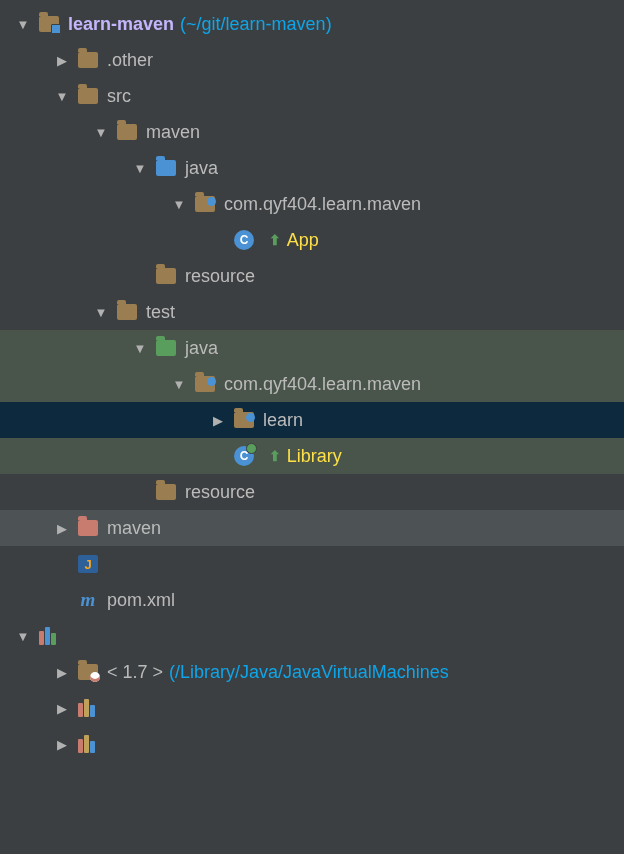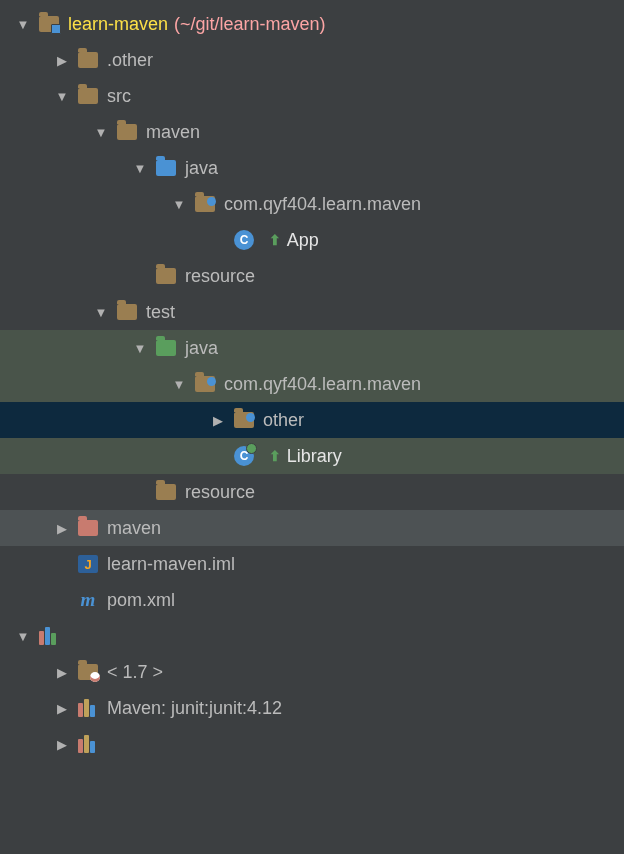--- a/index.html
+++ b/index.html
@@ -36,23 +36,23 @@
 .libs .b3{left:12px;height:12px;background:#5a9e5d}
 .jdk{width:20px;height:16px;background:#9a7e51;border-radius:2px;position:relative}
 .jdk:before{content:"";position:absolute;top:-4px;left:0;width:9px;height:4px;background:#9a7e51;border-radius:2px 2px 0 0}
 .jdk:after{content:"";position:absolute;right:-2px;bottom:-2px;width:10px;height:10px;border-radius:50%;background:#fff;box-shadow:inset 0 -3px 0 #c87b6f}
 .mav-lib{width:20px;height:18px;position:relative}
 .mav-lib span{position:absolute;bottom:0;width:5px;border-radius:1px}
 .mav-lib .b1{left:0;height:14px;background:#c87b6f}
 .mav-lib .b2{left:6px;height:18px;background:#bfa15a}
 .mav-lib .b3{left:12px;height:12px;background:#4a92d4}
 .lbl{color:#bbbbbb}
-.lbl.bold{color:#fde047;font-weight:normal}
-.lbl.link{color:#e5e5e5}
-.lbl.dim{color:#fca5a5;margin-left:6px}
+.lbl.bold{color:#c4b5fd;font-weight:bold}
+.lbl.link{color:#fde047}
+.lbl.dim{color:#0ea5e9;margin-left:6px}
 .pad{flex:0 0 auto}
 </style>
 </head>
 <body>
 
 <div class="tree">
 
 <div class="row">
   <span class="pad" style="width:16px"></span>
   <span class="arrow">▼</span>
@@ -154,21 +154,21 @@
       </span>
   <span class="lbl">com.qyf404.learn.maven</span>
 </div>
 
 <div class="row sel">
   <span class="pad" style="width:211px"></span>
   <span class="arrow">▶</span>
   <span class="icon">
         <span class="folder pkg"></span>
       </span>
-  <span class="lbl">other</span>
+  <span class="lbl">learn</span>
 </div>
 
 <div class="row hlg">
   <span class="pad" style="width:211px"></span>
   <span class="arrow"></span>
   <span class="icon">
         <span class="circ ct">C</span>
       </span>
   <span class="lock">⬆</span>
   <span class="lbl link">Library</span>
@@ -191,21 +191,20 @@
       </span>
   <span class="lbl">maven</span>
 </div>
 
 <div class="row">
   <span class="pad" style="width:55px"></span>
   <span class="arrow"></span>
   <span class="icon">
         <span class="iml">J</span>
       </span>
-  <span class="lbl">learn-maven.iml</span>
 </div>
 
 <div class="row">
   <span class="pad" style="width:55px"></span>
   <span class="arrow"></span>
   <span class="icon">
         <span class="pom">m</span>
       </span>
   <span class="lbl">pom.xml</span>
 </div>
@@ -222,33 +221,33 @@
       </span>
 </div>
 
 <div class="row">
   <span class="pad" style="width:55px"></span>
   <span class="arrow">▶</span>
   <span class="icon">
         <span class="jdk"></span>
       </span>
   <span class="lbl">&lt; 1.7 &gt;</span>
+  <span class="lbl dim">(/Library/Java/JavaVirtualMachines</span>
 </div>
 
 <div class="row">
   <span class="pad" style="width:55px"></span>
   <span class="arrow">▶</span>
   <span class="icon">
         <span class="mav-lib">
           <span class="b1"></span>
           <span class="b2"></span>
           <span class="b3"></span>
         </span>
       </span>
-  <span class="lbl">Maven: junit:junit:4.12</span>
 </div>
 
 <div class="row">
   <span class="pad" style="width:55px"></span>
   <span class="arrow">▶</span>
   <span class="icon">
         <span class="mav-lib">
           <span class="b1"></span>
           <span class="b2"></span>
           <span class="b3"></span>

